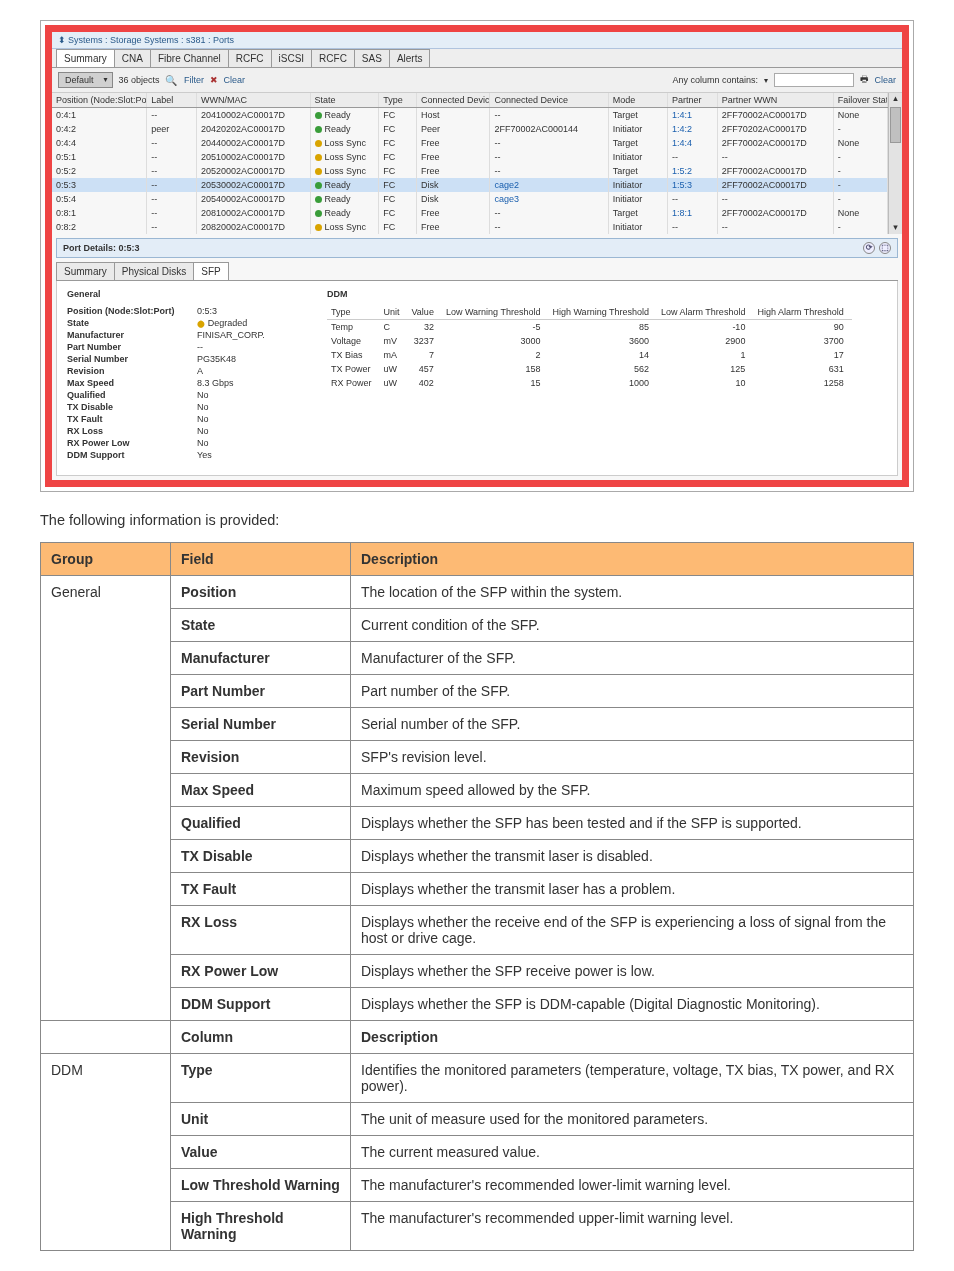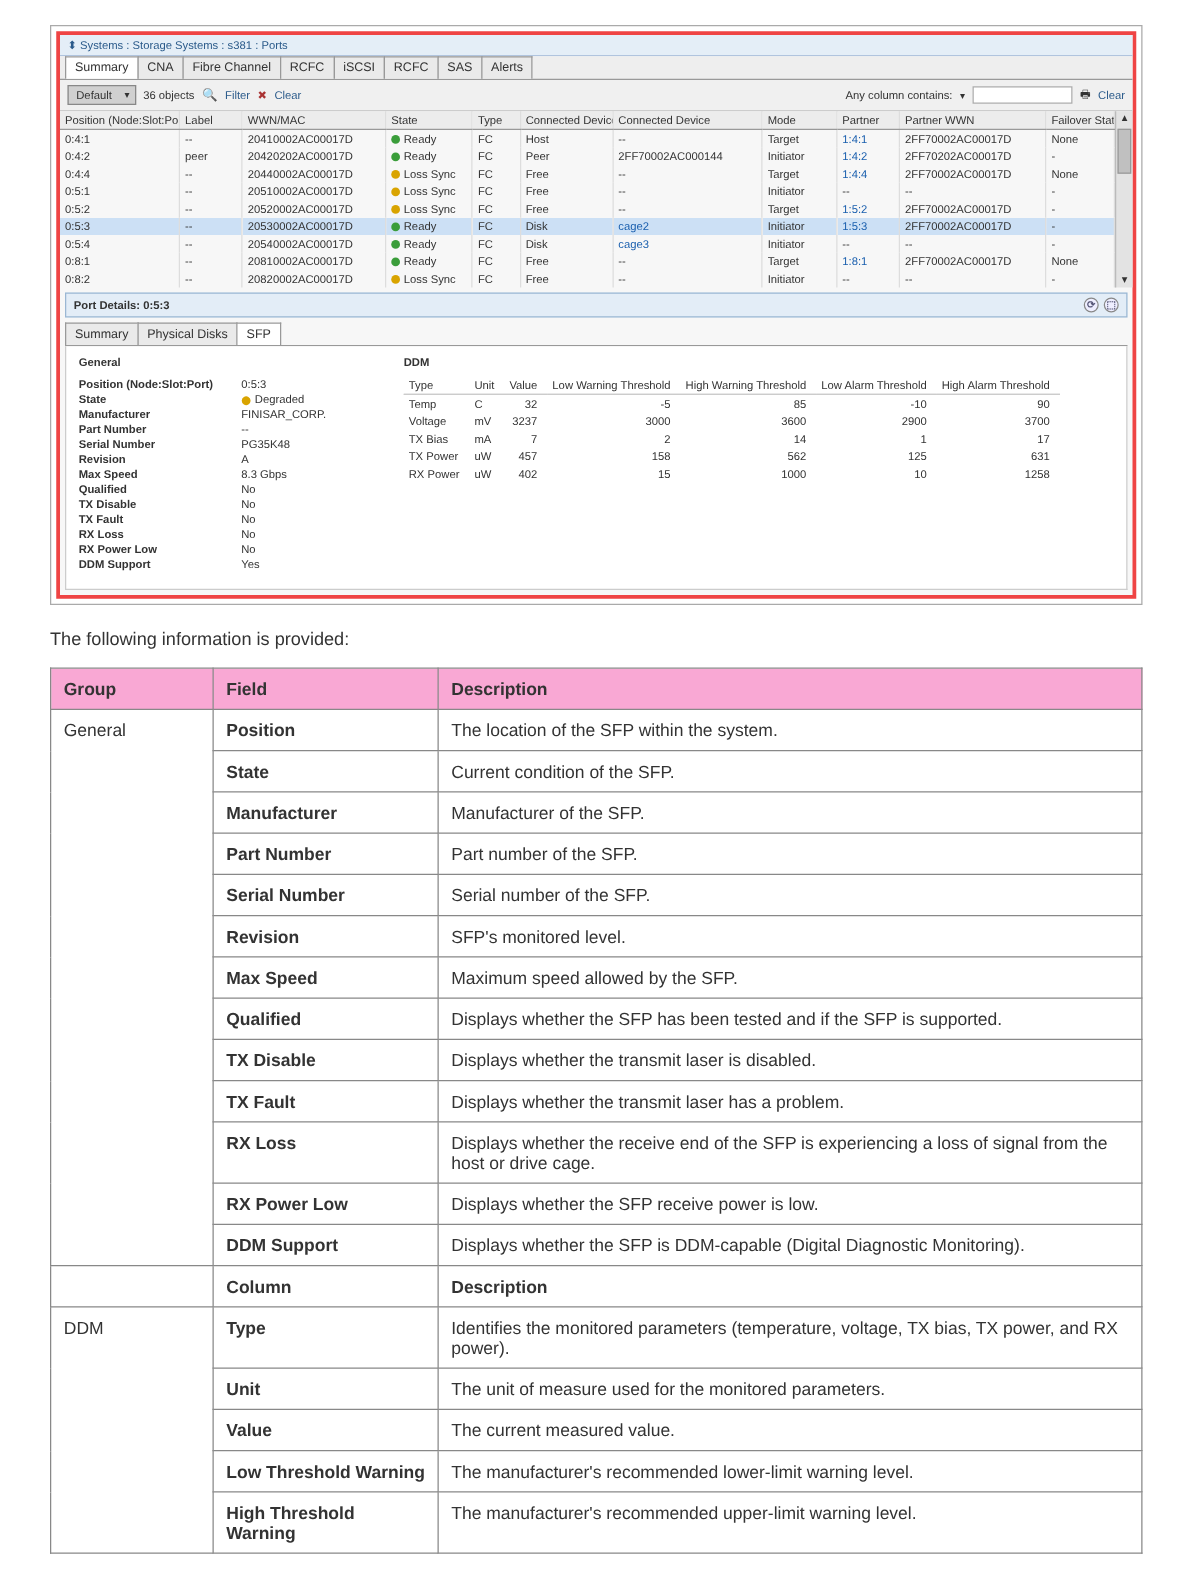--- a/index.html
+++ b/index.html
@@ -1,21 +1,21 @@
 <!DOCTYPE html>
 <html><head>
 <meta charset="utf-8">
 <style>
   * { box-sizing: border-box; }
   body { margin: 0; padding: 0; font-family: Arial, sans-serif; font-size: 11px; color: #333; background: #fff; width: 954px; }
   .page { padding: 20px 40px 20px 40px; }
 
   
   .ss-wrap { border: 1px solid #aaa; padding: 4px; margin-bottom: 20px; background: #fff; }
-  .ss-inner { border: 3px solid #ef4444; background: #f7f7f7; font-size: 9px; color: #333; }
+  .ss-inner { border: 7px solid #ef4444; background: #f7f7f7; font-size: 9px; color: #333; }
   .breadcrumb { background: #e4eef7; border-bottom: 1px solid #b0c4de; padding: 3px 6px; color: #2a5a8a; }
   .tabs { border-bottom: 1px solid #999; padding: 0 4px; background: #eee; }
   .tab { display: inline-block; padding: 3px 7px; border: 1px solid #999; border-bottom: none; background: #eaeaea; margin-right: -1px; font-size: 10px; cursor: pointer; }
   .tab.active { background: #fff; }
 
   .toolbar { display: flex; align-items: center; padding: 4px 6px; border-bottom: 1px solid #ccc; background: #f0f0f0; gap: 6px; }
   .toolbar .drop { background: #d0d0d0; border: 1px solid #888; padding: 2px 18px 2px 6px; position: relative; }
   .toolbar .drop::after { content: "▾"; position: absolute; right: 4px; top: 2px; font-size: 8px; }
   .toolbar .spacer { flex: 1; }
   .toolbar .filter-icon { color: #2a7a2a; font-size: 10px; }
@@ -51,21 +51,21 @@
   .ddm-table th, .ddm-table td { padding: 2px 8px 2px 4px; text-align: right; border: none; }
   .ddm-table th { text-align: left; font-weight: normal; border-bottom: 1px solid #ccc; }
   .ddm-table td.l { text-align: left; }
 
   
   .lead { font-size: 14.5px; margin: 14px 0 14px 0; }
 
   
   .desc-table { width: 100%; border-collapse: collapse; font-size: 14px; }
   .desc-table th, .desc-table td { border: 1px solid #888; padding: 8px 10px; text-align: left; vertical-align: top; }
-  .desc-table th { background: #f9a8d4; font-weight: bold; }
+  .desc-table th { background: #fdba74; font-weight: bold; }
   .desc-table .group-col { width: 130px; }
   .desc-table .field-col { width: 180px; font-weight: bold; }
   .desc-table .subhead td { font-weight: bold; }
 </style>
 </head>
 <body>
 
 <div class="page">
 
   <div class="ss-wrap">
@@ -412,21 +412,21 @@
         <tr>
           <td class="field-col">Part Number</td>
           <td>Part number of the SFP.</td>
         </tr>
         <tr>
           <td class="field-col">Serial Number</td>
           <td>Serial number of the SFP.</td>
         </tr>
         <tr>
           <td class="field-col">Revision</td>
-          <td>SFP's monitored level.</td>
+          <td>SFP's revision level.</td>
         </tr>
         <tr>
           <td class="field-col">Max Speed</td>
           <td>Maximum speed allowed by the SFP.</td>
         </tr>
         <tr>
           <td class="field-col">Qualified</td>
           <td>Displays whether the SFP has been tested and if the SFP is supported.</td>
         </tr>
         <tr>

